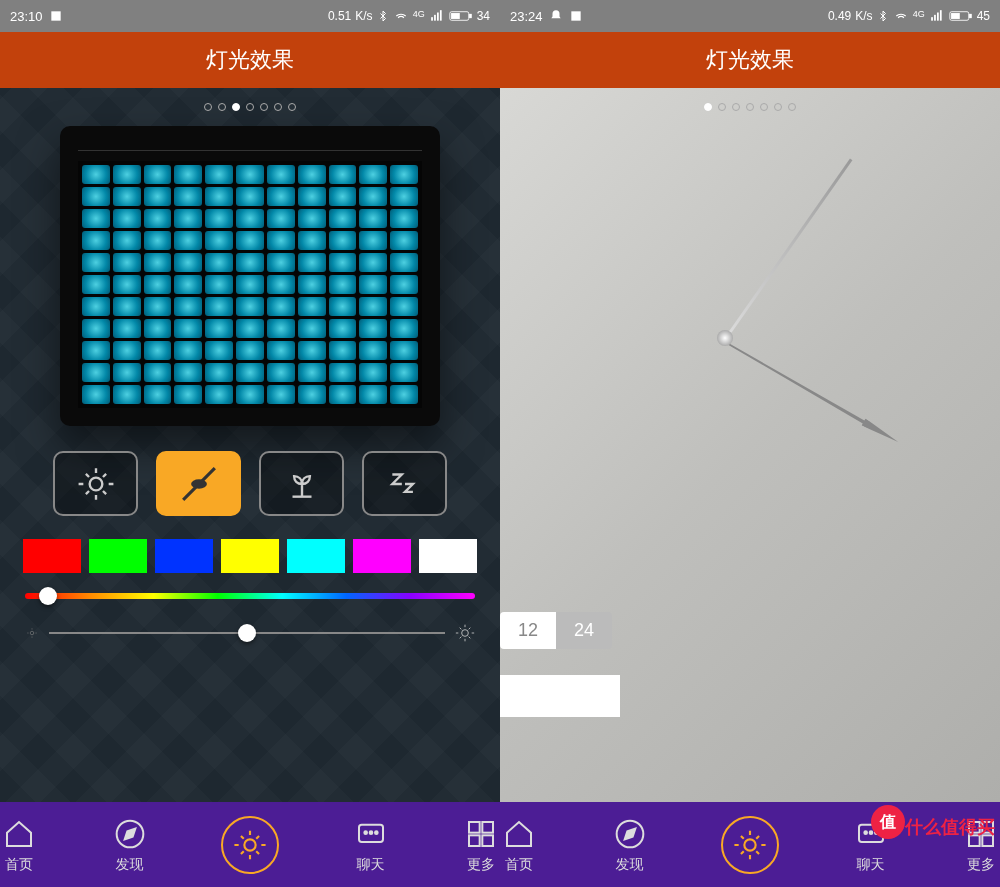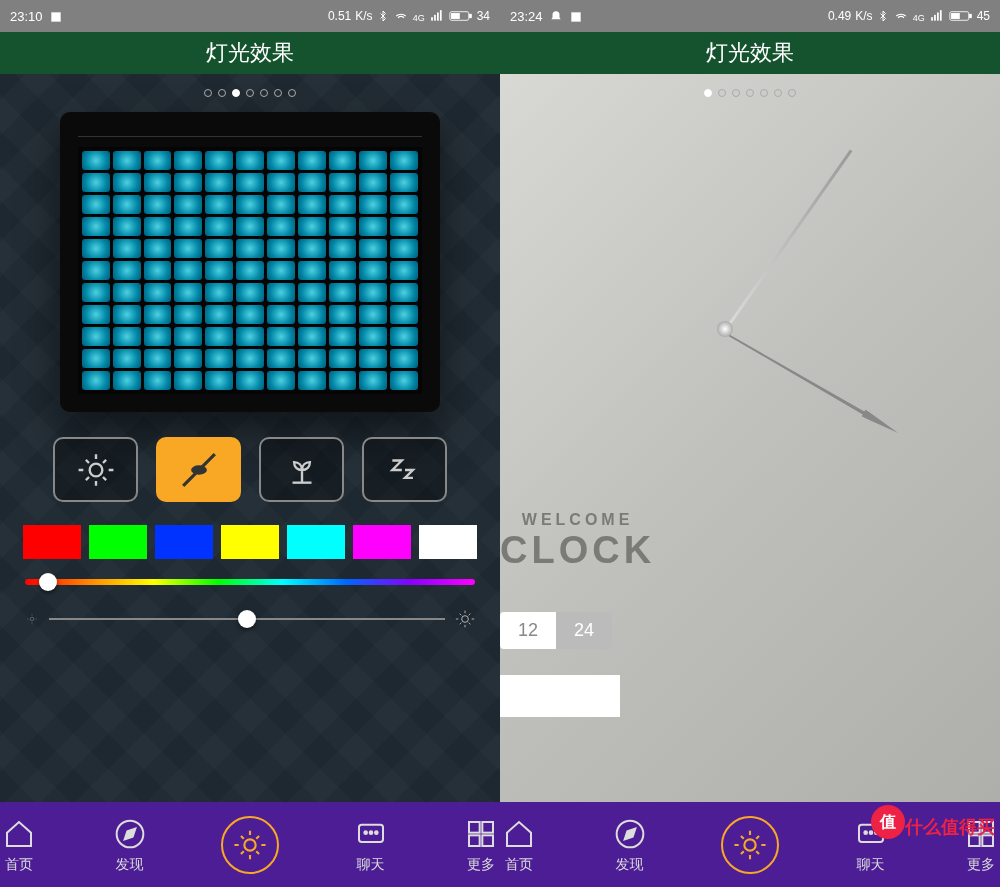--- a/index.html
+++ b/index.html
@@ -1,21 +1,21 @@
 <!DOCTYPE html>
 <html><head>
 <meta charset="utf-8">
 <style>
 * { margin: 0; padding: 0; box-sizing: border-box; }
 body { font-family: sans-serif; display: flex; width: 1000px; height: 887px; background: #000; }
 .phone { width: 500px; height: 887px; display: flex; flex-direction: column; position: relative; overflow: hidden; }
 .status-bar { height: 32px; background: #808080; display: flex; align-items: center; padding: 0 10px; font-size: 13px; color: #fff; }
-.status-left { flex: 1; display: flex; align-items: flex-end; gap: 6px; }
-.status-right { display: flex; align-items: flex-end; gap: 4px; font-size: 12px; }
-.header { height: 42px; background: #14532d; display: flex; align-items: center; justify-content: center; color: #fff; font-size: 22px; }
+.status-left { flex: 1; display: flex; align-items: flex-start; gap: 6px; }
+.status-right { display: flex; align-items: flex-start; gap: 4px; font-size: 12px; }
+.header { height: 56px; background: #c2410c; display: flex; align-items: center; justify-content: center; color: #fff; font-size: 22px; }
 .content { flex: 1; position: relative; overflow: hidden; }
 .phone-left .content { background: #1e2830; background-image: repeating-linear-gradient(45deg, transparent, transparent 25px, rgba(255,255,255,0.02) 25px, rgba(255,255,255,0.02) 50px), repeating-linear-gradient(-45deg, transparent, transparent 25px, rgba(255,255,255,0.02) 25px, rgba(255,255,255,0.02) 50px); }
 .phone-right .content { background: linear-gradient(135deg, #d8d8d5 0%, #bfbfbc 50%, #aeaeab 100%); }
 .page-dots { display: flex; gap: 6px; justify-content: center; padding: 15px 0; }
 .dot { width: 8px; height: 8px; border: 1px solid #aaa; border-radius: 50%; }
 .dot.active { background: #fff; border-color: #fff; }
 .effect-title { color: #fff; font-family: cursive; font-size: 32px; text-align: center; padding: 10px 0 20px; }
 .speaker-device { margin: 0 auto; width: 380px; height: 300px; background: #0a0a0a; border-radius: 10px; padding: 15px 18px 18px; box-shadow: 0 20px 40px rgba(0,0,0,0.5); }
 .speaker-top { height: 10px; border-bottom: 1px solid #333; margin-bottom: 10px; }
 .led-grid { display: grid; grid-template-columns: repeat(11, 1fr); grid-template-rows: repeat(11, 1fr); gap: 3px; width: 100%; height: calc(100% - 20px); background: #050505; padding: 4px; }
@@ -379,24 +379,20 @@
       <div class="dot"></div>
       <div class="dot"></div>
     </div>
 
     <div class="clock-area">
       <div class="clock-hand hand-1"></div>
       <div class="clock-hand hand-2"></div>
       <div class="clock-center-pin"></div>
     </div>
 
-    <div class="welcome-clock">
-      <span class="welcome-text">WELCOME</span>
-      <span class="clock-text">CLOCK</span>
-    </div>
 
     <div class="format-toggle">
       <div class="format-btn active">12</div>
       <div class="format-btn">24</div>
     </div>
 
     <div class="white-box"></div>
   </div>
 
   <div class="tab-bar">

